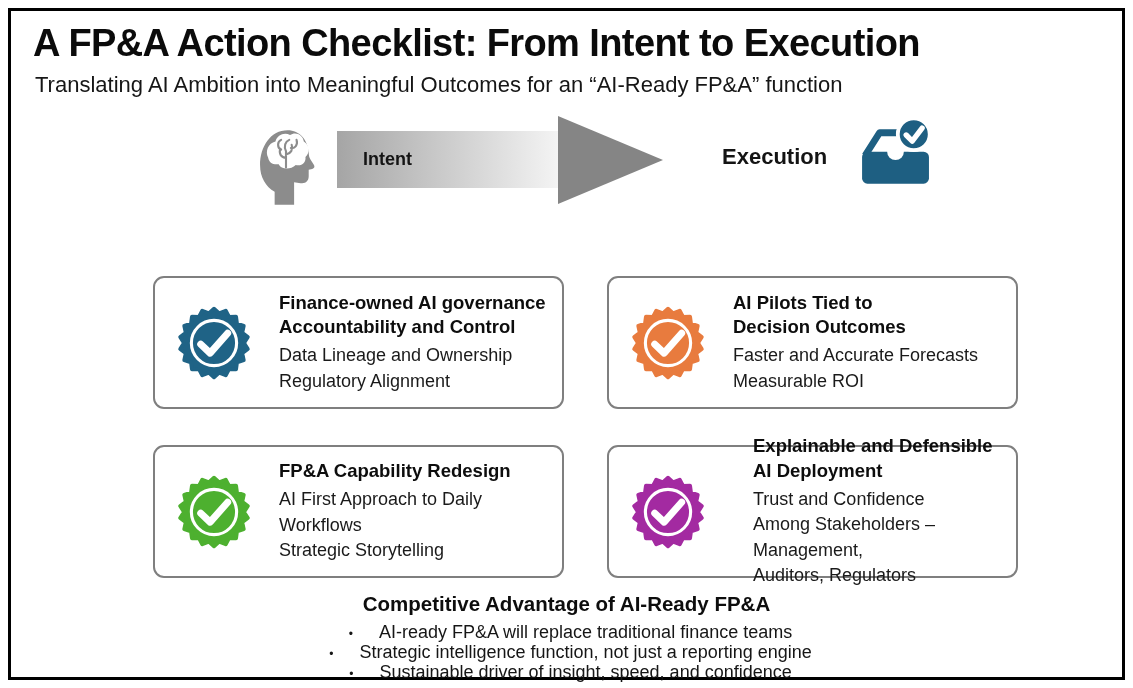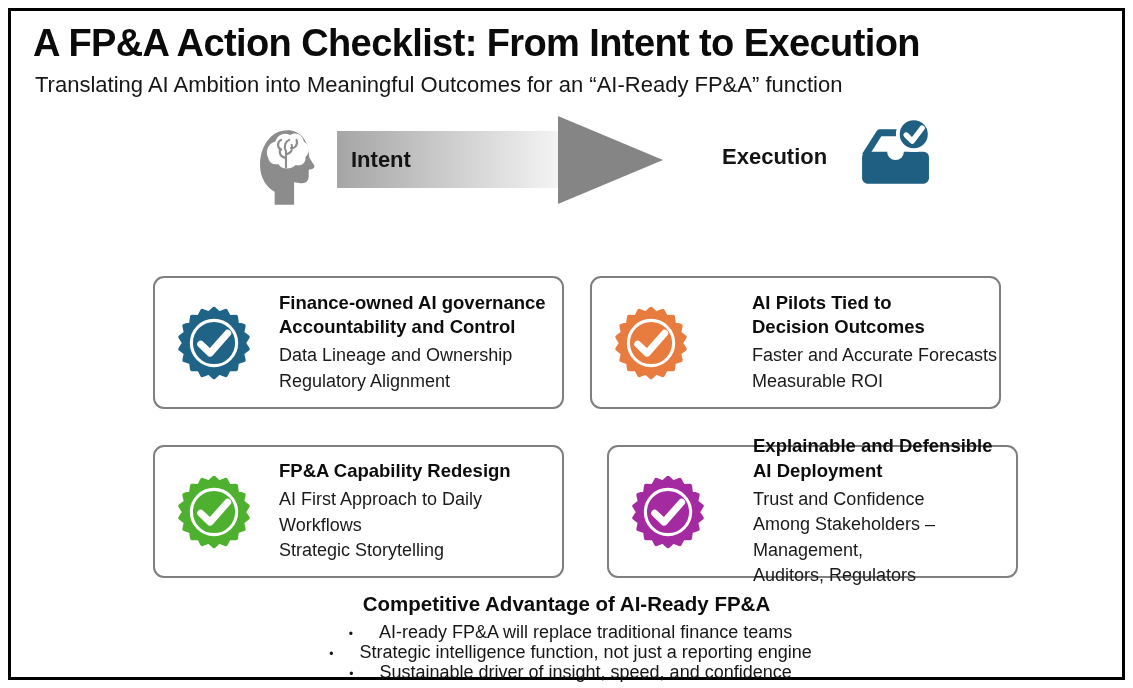--- a/index.html
+++ b/index.html
@@ -15,37 +15,37 @@
   .subtitle{
     position:absolute;left:35px;top:72px;
     font-size:22px;font-weight:400;color:#161616;white-space:nowrap;
   }
   .head-icon{position:absolute;left:256px;top:120px;width:60px;height:90px;}
   .intent-bar{
     position:absolute;left:337px;top:131px;width:222px;height:57px;
     background:linear-gradient(to right,#a5a5a5,#f4f4f4);
     display:flex;align-items:center;
   }
-  .intent-label{font-size:22px;font-weight:700;color:#141414;padding-left:14px;}
+  .intent-label{font-size:18px;font-weight:700;color:#141414;padding-left:26px;}
   .arrow-head{
     position:absolute;left:558px;top:116px;width:0;height:0;
     border-top:44px solid transparent;border-bottom:44px solid transparent;
     border-left:105px solid #858585;
   }
   .execution-label{
     position:absolute;left:722px;top:144px;font-size:22px;font-weight:700;color:#141414;
   }
   .tray-icon{position:absolute;left:856px;top:115px;width:76px;height:78px;}
   .card{
     position:absolute;width:411px;height:133px;background:#fff;
     border:2px solid #7f7f7f;border-radius:11px;box-sizing:border-box;
     display:flex;align-items:center;padding-left:20px;margin-top:44px;
   }
   .card-tl{left:153px;top:232px;}
-  .card-tr{left:590px;top:232px;gap:36px;}
+  .card-tr{left:607px;top:232px;}
   .card-bl{left:153px;top:401px;padding-left:20px;}
   .card-br{left:607px;top:401px;gap:20px;}
   .badge{flex:0 0 auto;width:78px;height:78px;display:block;}
   .badge svg{width:78px;height:78px;display:block;}
   .card-text{margin-left:26px;}
   .card-title{
     font-size:18.5px;font-weight:700;color:#0d0d0d;line-height:1.33;
     white-space:pre-line;margin-bottom:3px;
   }
   .card-body{font-size:18px;color:#1a1a1a;line-height:1.42;white-space:pre-line;}

